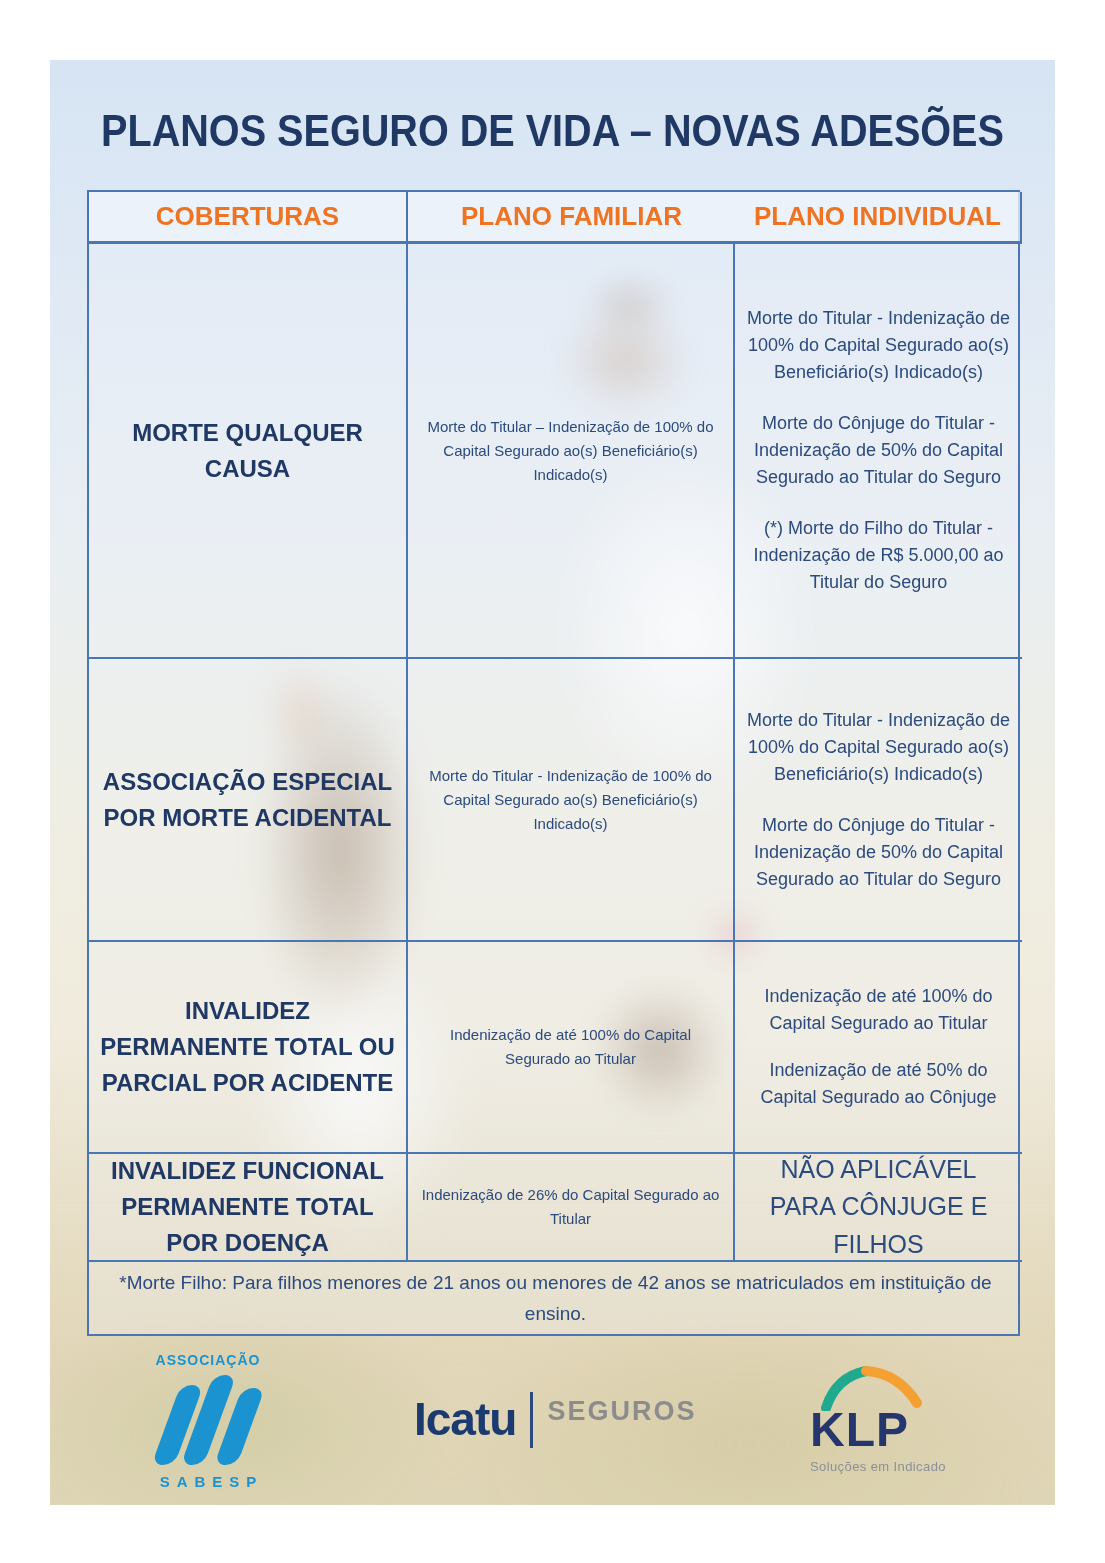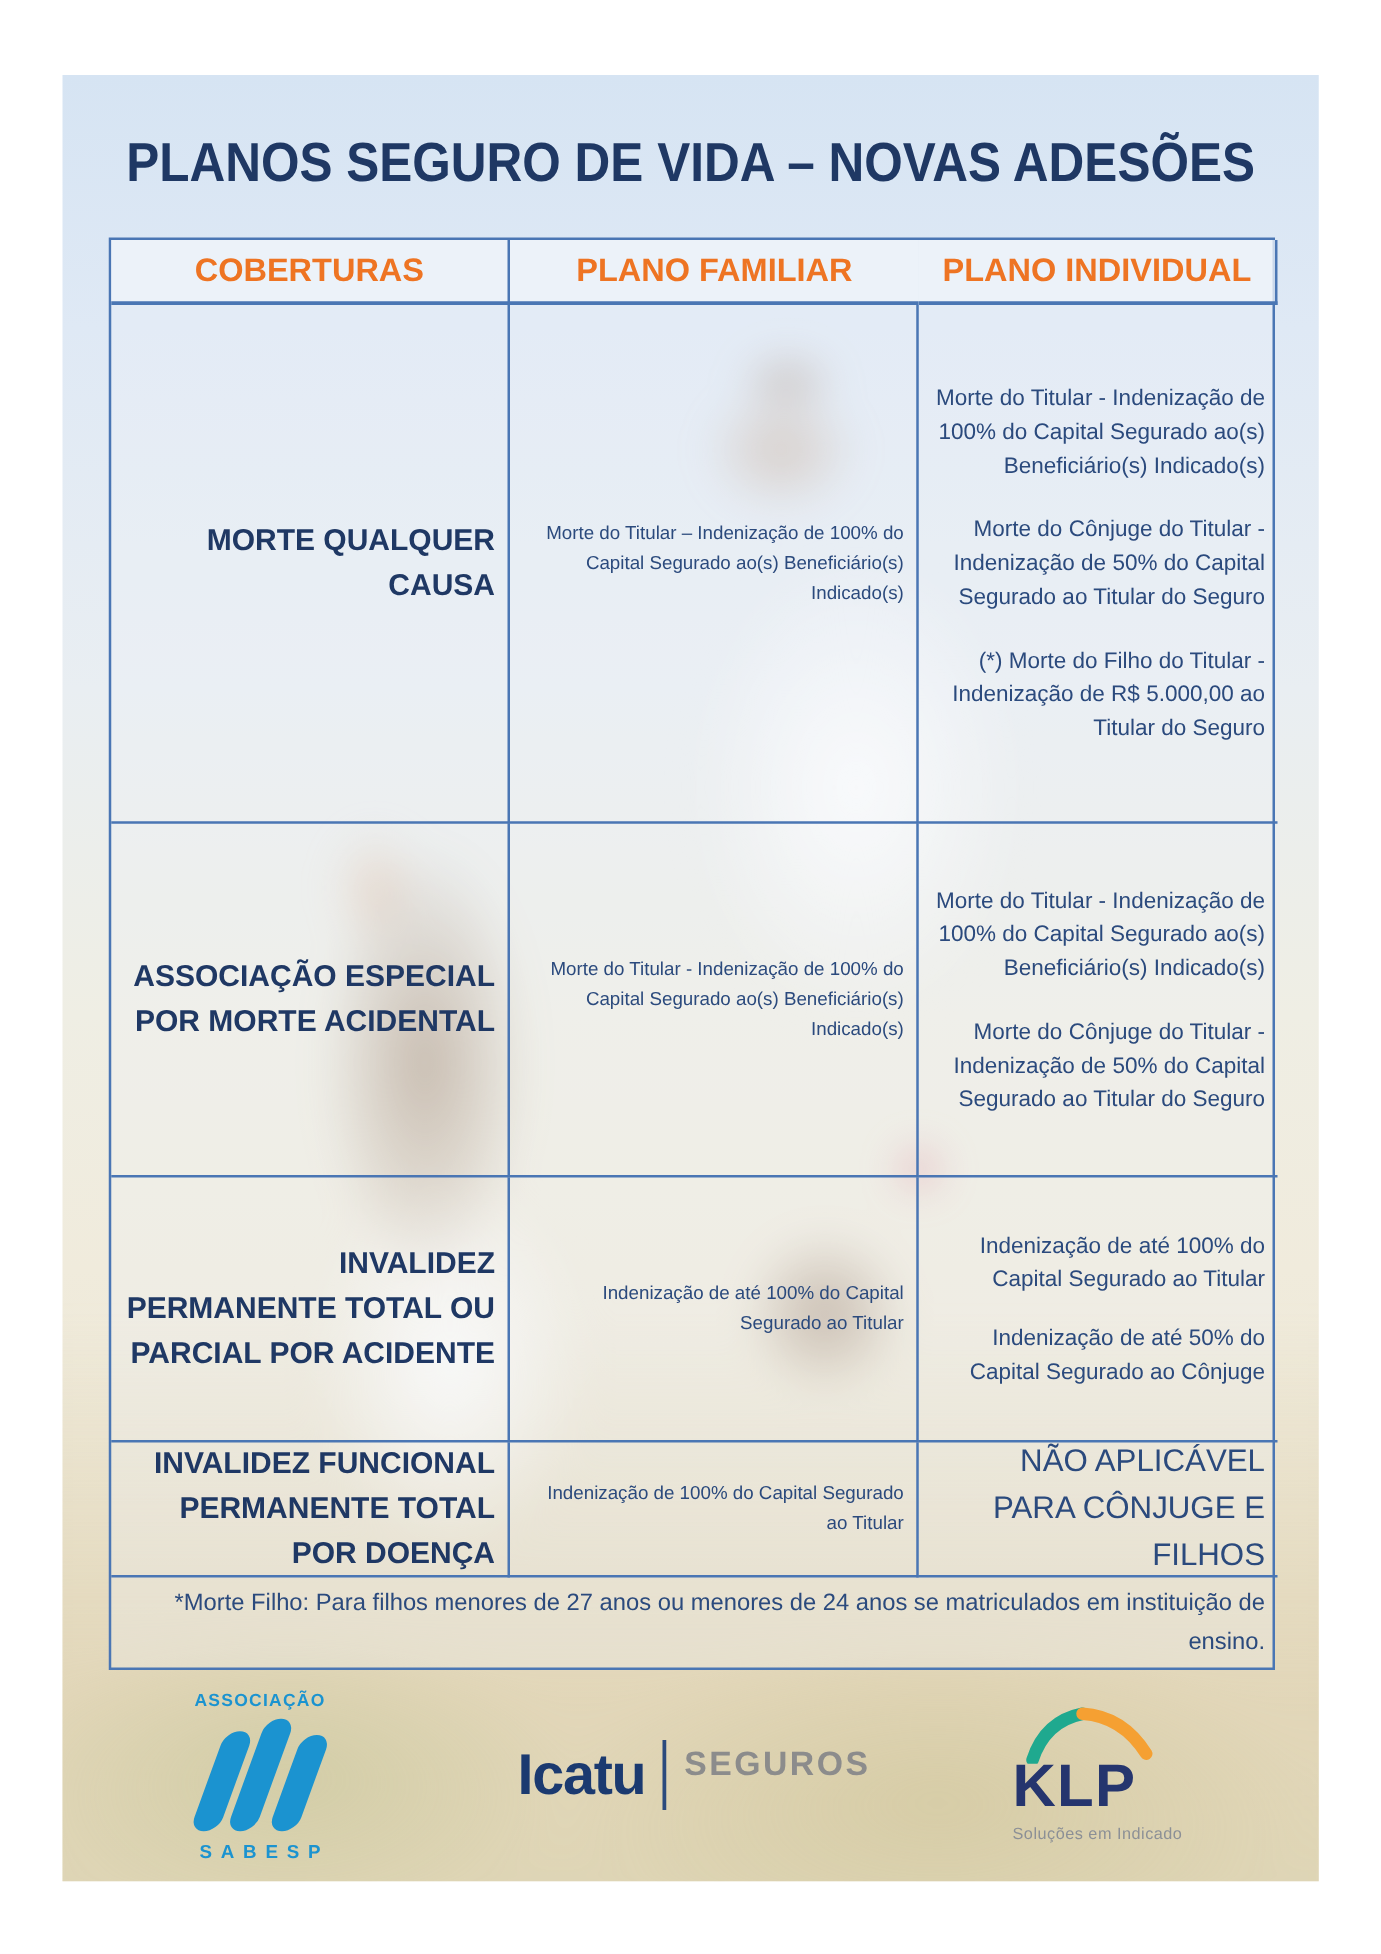--- a/index.html
+++ b/index.html
@@ -39,21 +39,21 @@
     position:absolute; left:37px; top:130px; width:933px;
     display:grid;
     grid-template-columns:319px 327px 287px;
     grid-template-rows:52px 415px 283px 212px 108px 72px;
     border:2px solid #4a76b4;
     box-sizing:border-box;
     background:rgba(238,243,250,0.30);
   }
   .cell {
     display:flex; flex-direction:column; justify-content:center; align-items:center;
-    text-align:right; box-sizing:border-box; padding:12px 10px;
+    text-align:center; box-sizing:border-box; padding:12px 10px;
     border-right:2px solid #4a76b4; border-bottom:2px solid #4a76b4;
   }
   .cell.col3 { border-right:none; }
   .cell.header {
     border-bottom-width:3px;
     background:rgba(238,243,250,0.78);
     color:#ee7423; font-weight:bold; font-size:26px;
   }
   .cell.coverage { color:#1f3864; font-weight:bold; font-size:24px; line-height:1.5; }
   .cell.individual p { color:#2b4a7d; font-size:15px; line-height:1.6; margin:0; }
@@ -124,27 +124,27 @@
     <div class="cell individual">
       <p>Indenização de até 100% do Capital Segurado ao Titular</p>
     </div>
     <div class="cell familiar tight col3">
       <p>Indenização de até 100% do Capital Segurado ao Titular</p>
       <p>Indenização de até 50% do Capital Segurado ao Cônjuge</p>
     </div>
 
     <div class="cell coverage">INVALIDEZ FUNCIONAL PERMANENTE TOTAL POR DOENÇA</div>
     <div class="cell individual">
-      <p>Indenização de 100% do Capital Segurado ao Titular</p>
+      <p>Indenização de 26% do Capital Segurado ao Titular</p>
     </div>
     <div class="cell familiar col3">
       <p class="na-text">NÃO APLICÁVEL PARA CÔNJUGE E FILHOS</p>
     </div>
 
-    <div class="cell footnote">*Morte Filho: Para filhos menores de 27 anos ou menores de 24 anos se matriculados em instituição de ensino.</div>
+    <div class="cell footnote">*Morte Filho: Para filhos menores de 21 anos ou menores de 42 anos se matriculados em instituição de ensino.</div>
   </div>
 
   <div class="logo-sabesp">
     <div class="sabesp-top">ASSOCIAÇÃO</div>
     <div class="sabesp-bars">
       <span class="bar bar1"></span>
       <span class="bar bar2"></span>
       <span class="bar bar3"></span>
     </div>
     <div class="sabesp-bottom">SABESP</div>

